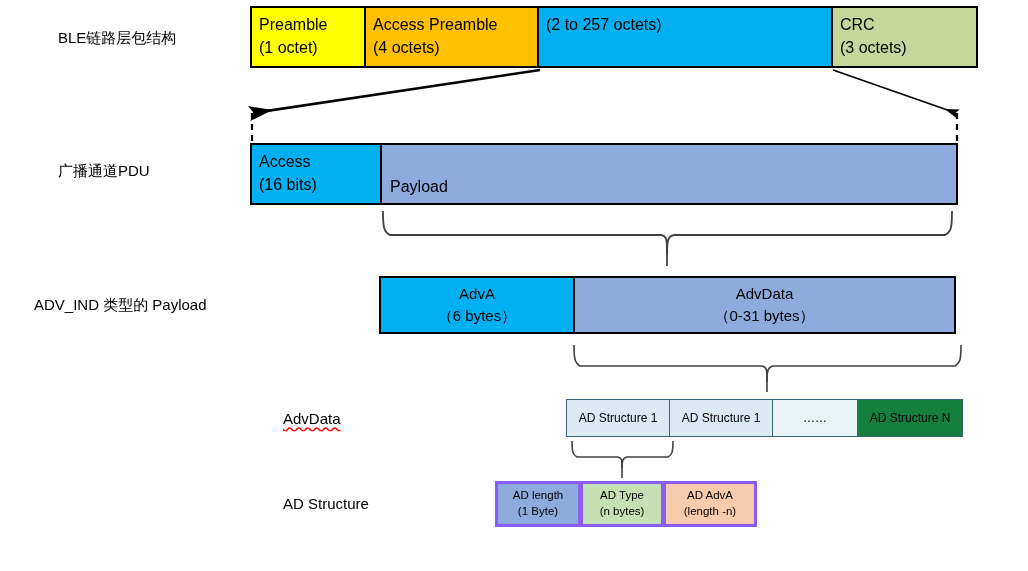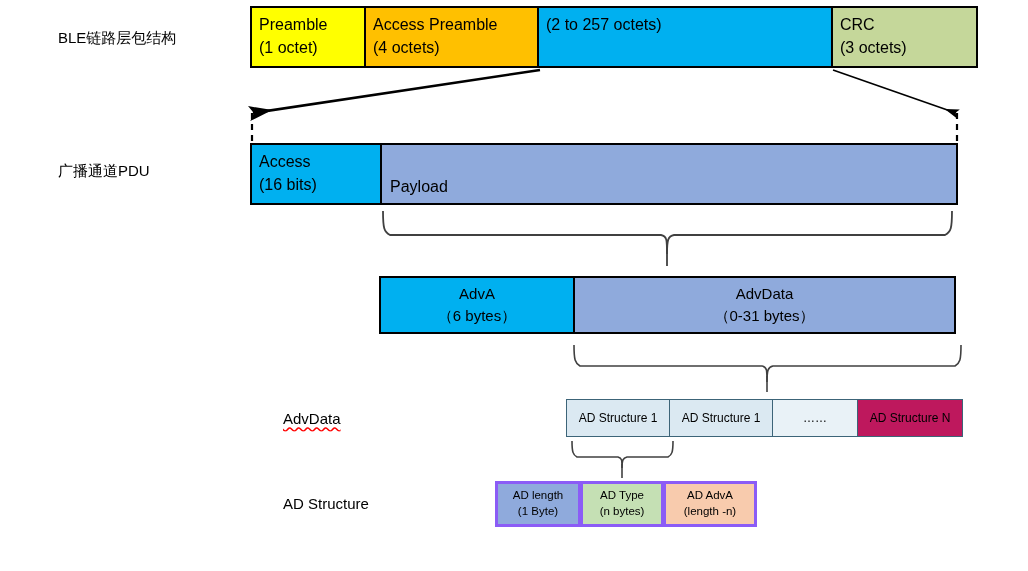--- a/index.html
+++ b/index.html
@@ -118,39 +118,40 @@
   <div class="r2">
     <div class="box hdr" style="left:250px;top:143px;width:132px;background:#00b0f0;">
       <span class="t1">Access</span>
       <span class="t2">(16 bits)</span>
     </div>
     <div class="box pl" style="left:380px;top:143px;width:578px;background:#8faadc;">
       <span class="t2">Payload</span>
     </div>
   </div>
 
+  <div class="row-label" style="left:34px;top:296px;">ADV_IND 类型的 Payload</div>
 
   <div class="r3">
     <div class="box" style="left:379px;top:276px;width:196px;background:#00b0f0;">
       <span class="t1">AdvA</span>
       <span class="t2">（6 bytes）</span>
     </div>
     <div class="box" style="left:573px;top:276px;width:383px;background:#8faadc;">
       <span class="t1">AdvData</span>
       <span class="t2">（0-31 bytes）</span>
     </div>
   </div>
 
   <div class="row-label spell" style="left:283px;top:410px;">AdvData</div>
 
   <div class="r4">
     <div class="box" style="left:566px;top:399px;width:104px;background:#dbe9f2;">AD Structure 1</div>
     <div class="box" style="left:669px;top:399px;width:104px;background:#dbe9f2;">AD Structure 1</div>
     <div class="box" style="left:772px;top:399px;width:86px;background:#e9f2f7;">……</div>
-    <div class="box" style="left:857px;top:399px;width:106px;background:#be185d;">AD Structure N</div>
+    <div class="box" style="left:857px;top:399px;width:106px;background:#15803d;">AD Structure N</div>
   </div>
 
   <div class="row-label" style="left:283px;top:495px;">AD Structure</div>
 
   <div class="r5">
     <div class="box" style="left:495px;top:481px;width:86px;background:#8faadc;">
       <span class="t1">AD length</span>
       <span class="t2">(1 Byte)</span>
     </div>
     <div class="box" style="left:580px;top:481px;width:84px;background:#c5e0b4;">

